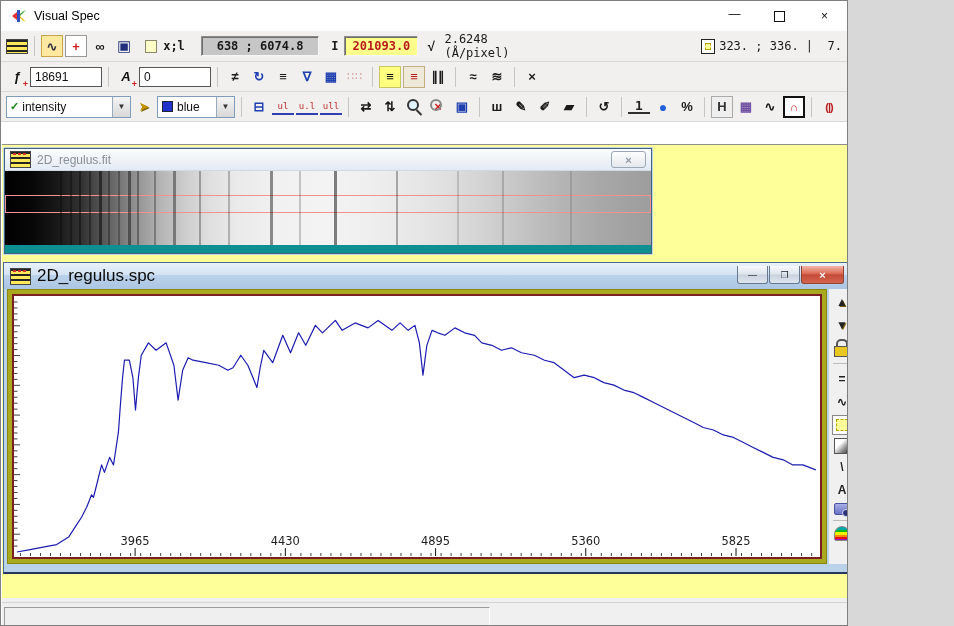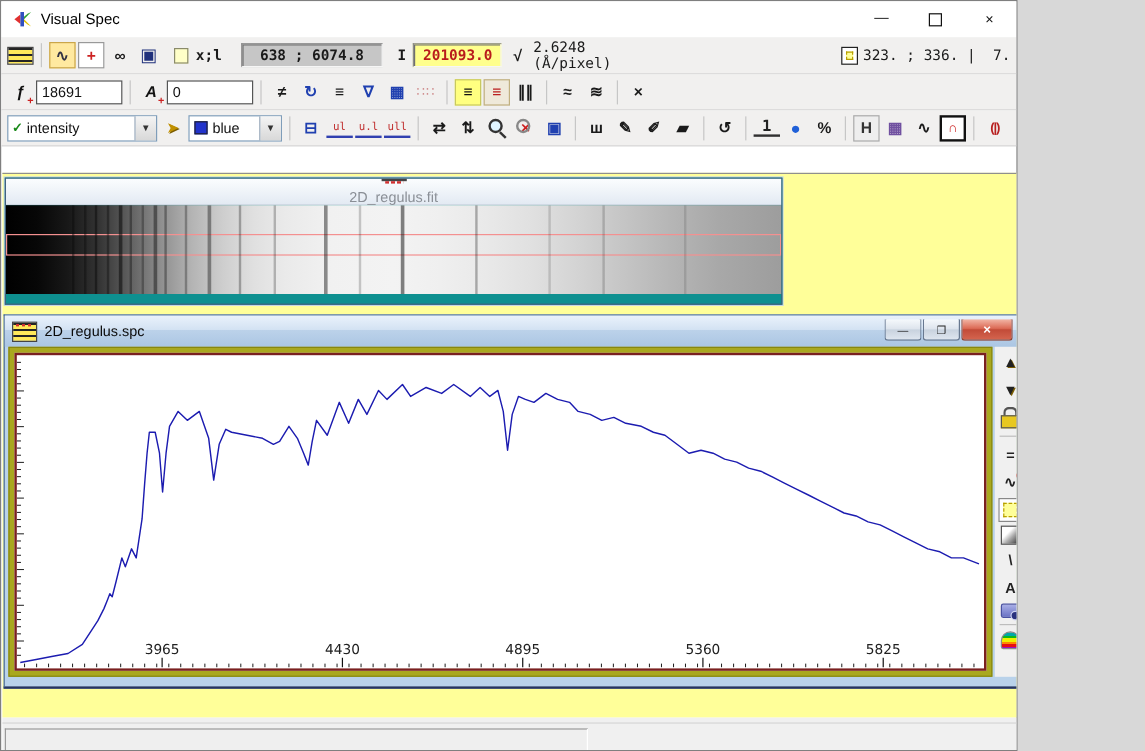--- a/index.html
+++ b/index.html
@@ -80,38 +80,38 @@
          border-left:1px solid #9ab;display:flex;align-items:center;justify-content:center;font-size:8px;color:#333;}
 
   
   .mdi{position:absolute;top:143px;left:1px;width:952px;height:454px;background:#ffff99;
        border-top:1px solid #8f8f8f;box-sizing:border-box;overflow:hidden;}
 
   
   .fitwin{position:absolute;left:2px;top:3px;width:648px;height:106px;border:1px solid #41627e;
           background:#0e9090;box-sizing:border-box;box-shadow:0 0 0 1px #c3d6e6;}
   .fittitle{height:21px;background:linear-gradient(#fbfdfe,#e3eaf3);display:flex;align-items:center;
-            padding:0 5px;gap:6px;border-bottom:1px solid #cfd9e4;flex-direction:column;}
+            padding:0 5px;gap:6px;border-bottom:1px solid #cfd9e4;}
   .fittitle .t{font-size:12px;color:#8a8f96;}
   .fitclose{margin-left:auto;width:33px;height:15px;border:1px solid #9aa8b6;border-radius:3px;
             background:linear-gradient(#fefefe,#e4e8ed);display:flex;align-items:center;justify-content:center;
             font-size:11px;font-weight:bold;color:#8b97a3;}
   .strip{position:relative;height:74px;overflow:hidden;
     background:linear-gradient(90deg,#000 0%,#070707 4%,#181818 8%,#343434 12%,#606060 16%,
       #8f8f8f 20%,#b4b4b4 24%,#cecece 28%,#e0e0e0 32%,#eaeaea 36%,#f1f1f1 42%,#f3f3f3 50%,
       #efefef 56%,#e9e9e9 62%,#e0e0e0 68%,#d3d3d3 74%,#c4c4c4 80%,#b5b5b5 86%,#a8a8a8 92%,#9d9d9d 100%);}
   .absline{position:absolute;top:0;bottom:0;background:#0a0a0a;}
   .band{position:absolute;left:0;right:0;border:1px solid #f49090;box-sizing:border-box;}
 
   
   .spcwin{position:absolute;left:1px;top:117px;width:856px;height:312px;box-sizing:border-box;
           background:#b9d2ea;border:1px solid #4a6a94;border-bottom:2px solid #27355f;}
   .spctitle{height:26px;display:flex;align-items:center;padding:0 6px;gap:6px;
       background:linear-gradient(#eaf2fb,#d3e2f3 45%,#bcd2ea 46%,#abc6e3);}
-  .spctitle .t{font-size:12px;color:#0a0a0a;}
+  .spctitle .t{font-size:17px;color:#0a0a0a;}
   .spcbtns{margin-left:auto;display:flex;gap:1px;align-self:flex-start;margin-top:3px;margin-right:8px;}
   .spcbtn{width:29px;height:17px;border:1px solid #68788f;border-top:none;border-radius:0 0 3px 3px;
       background:linear-gradient(#f6f9fc,#dde4ed 48%,#c8d2de 52%,#dfe6ef);display:flex;align-items:center;
       justify-content:center;font-size:9px;color:#222;}
   .spcbtn.close{width:41px;color:#fff;font-weight:bold;font-size:11px;
       background:linear-gradient(#f2b6a6,#dc6a55 45%,#c24b38 52%,#d4654f);border-color:#8f4434;}
   .spcbody{display:flex;height:calc(100% - 26px - 2px);box-sizing:border-box;padding:0 3px 6px 3px;}
   .plotframe{flex:1;background:#a9a81f;border:1px solid #88870f;padding:4px;box-sizing:border-box;}
   .plotinner{width:100%;height:100%;background:#fff;border:2px solid #7a2020;box-sizing:border-box;}
   .plotinner svg{display:block;width:100%;height:100%;}

